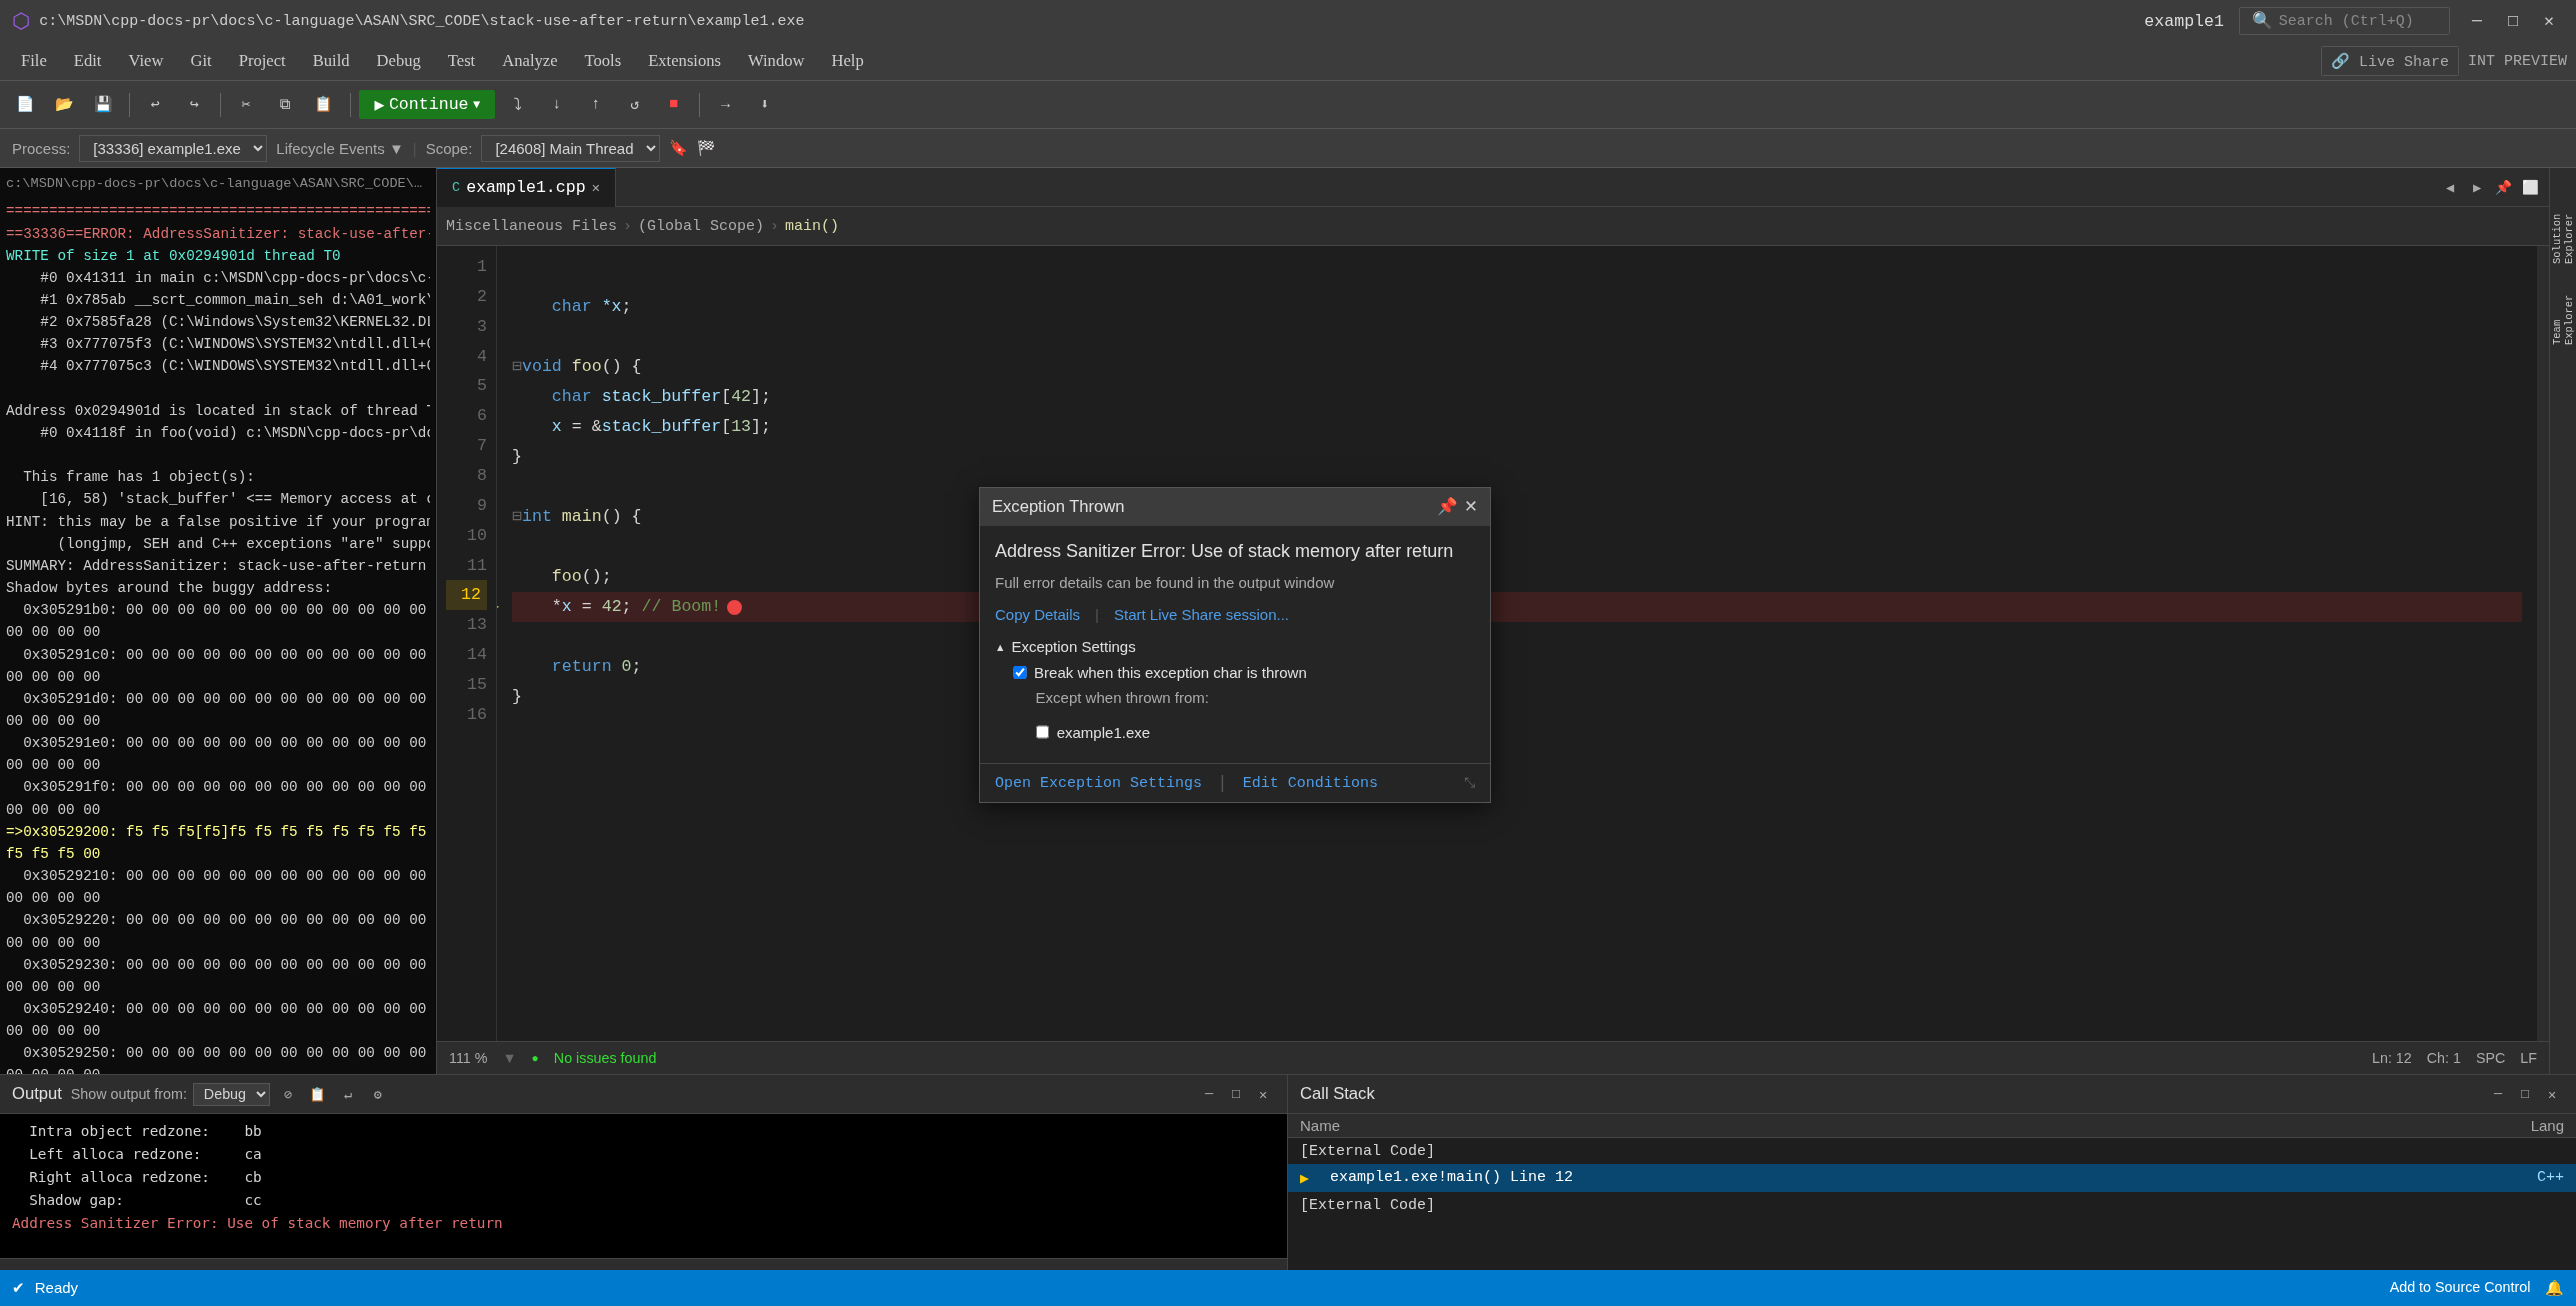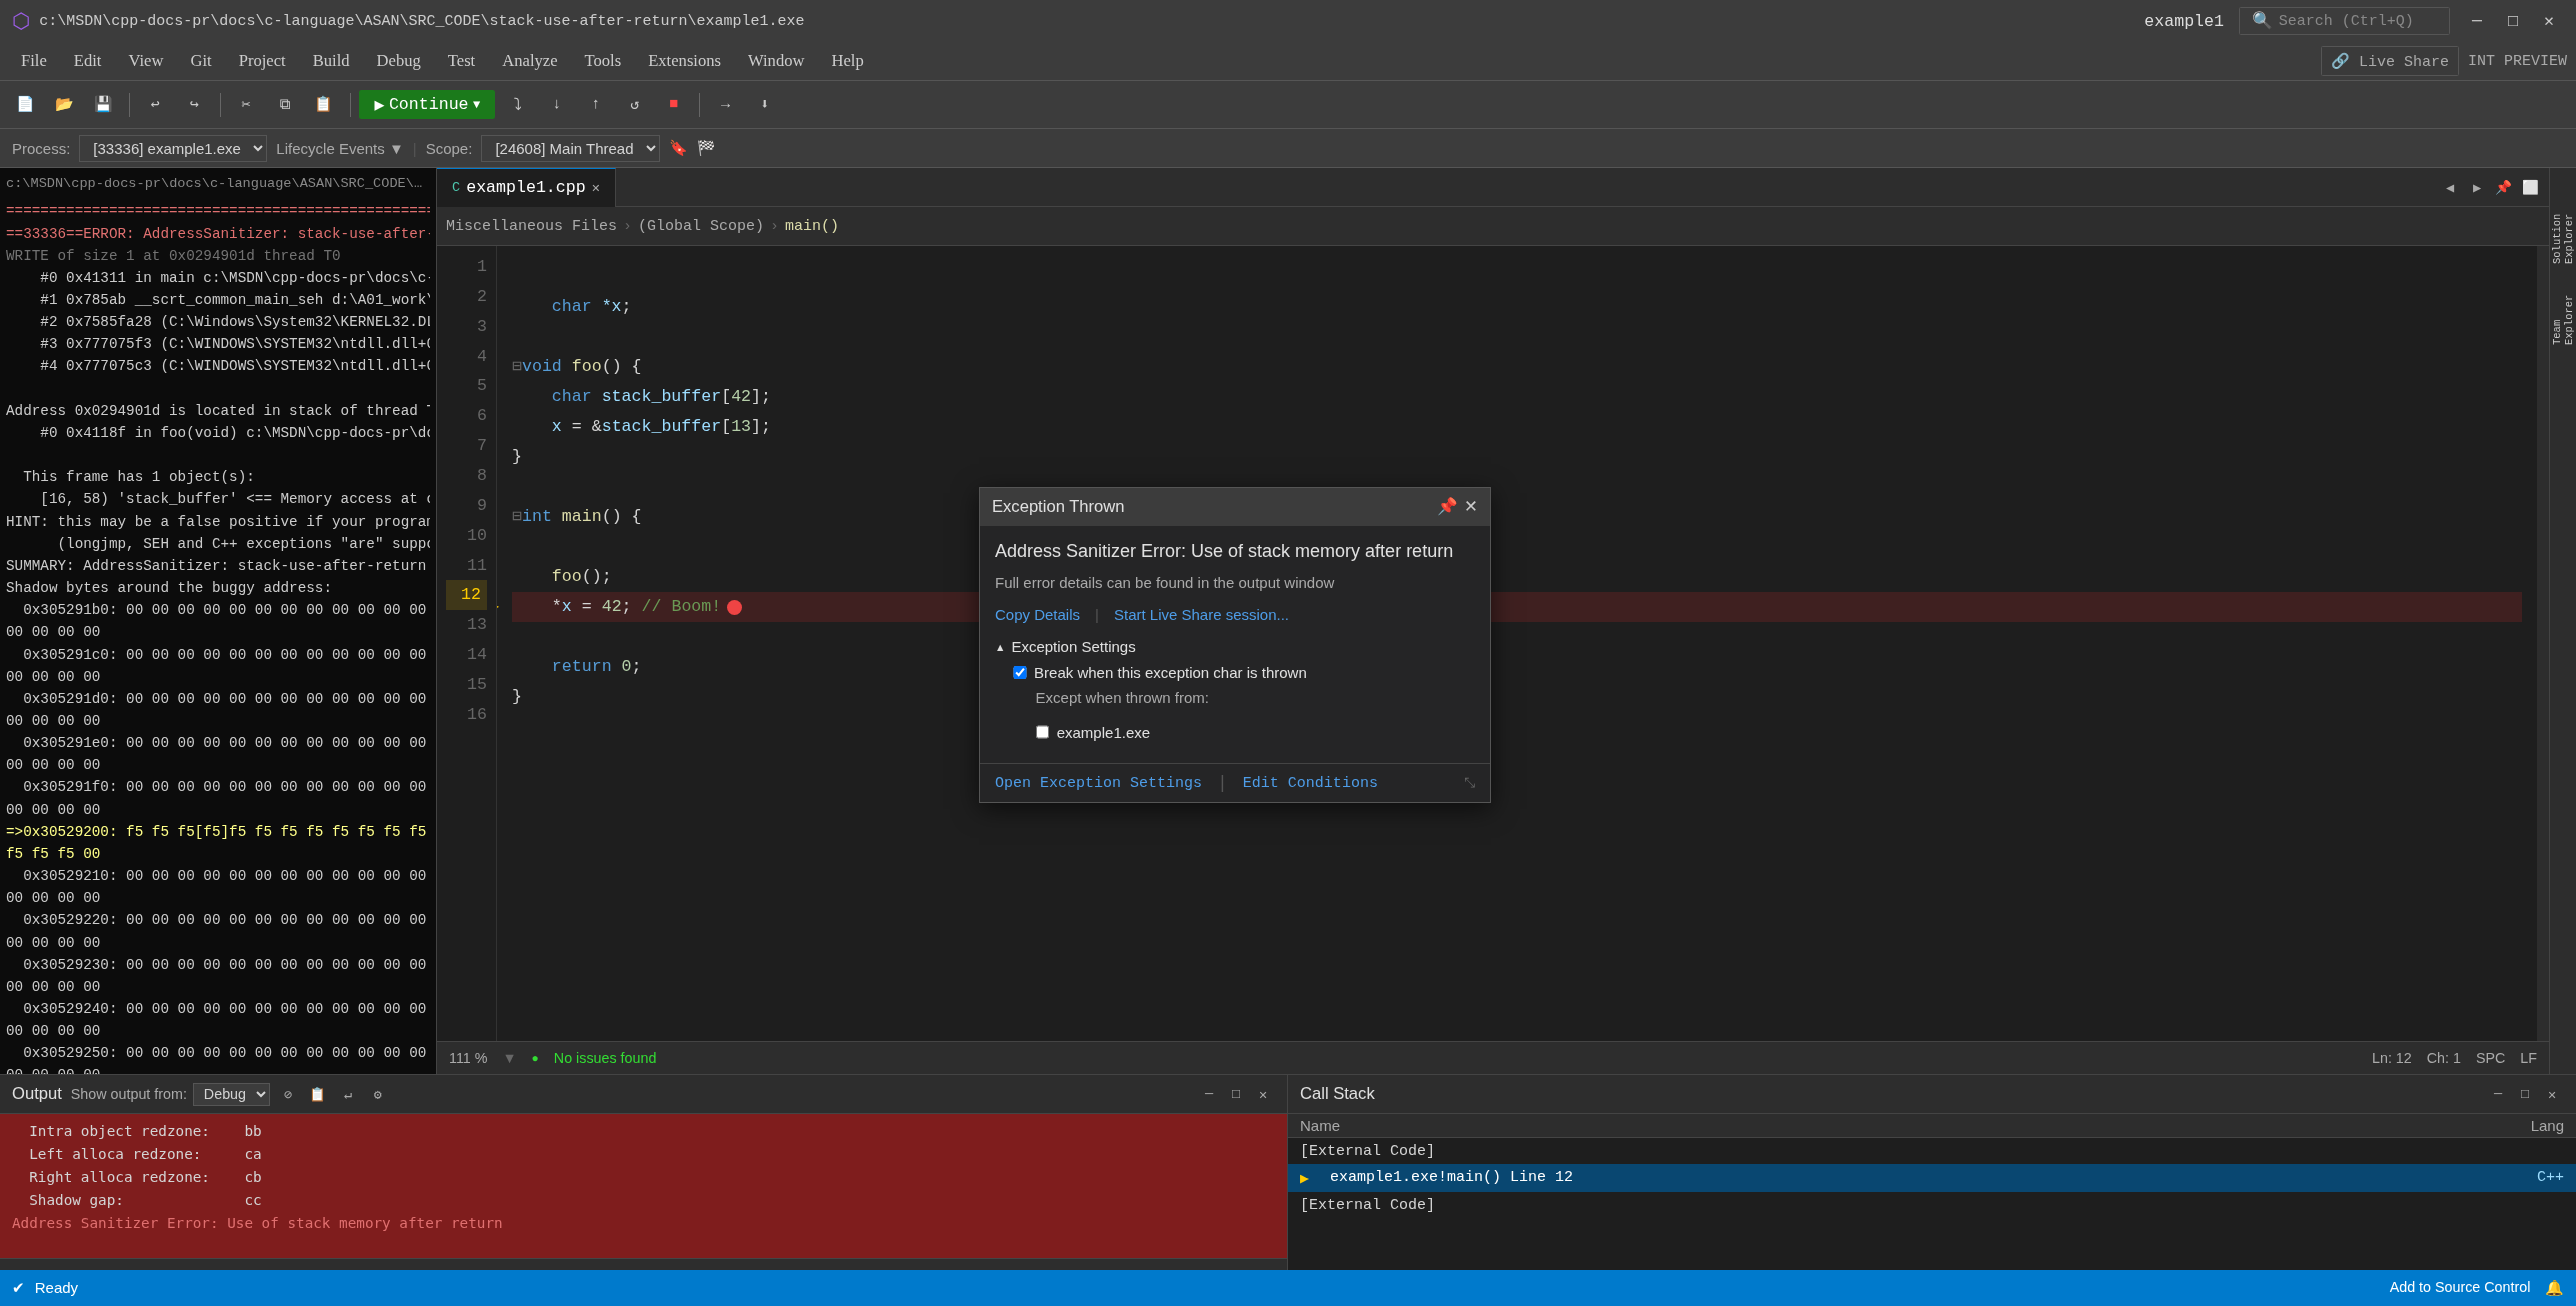--- a/index.html
+++ b/index.html
@@ -296,21 +296,21 @@
     }
 
     
     .bottom-area {
       display: flex;
       height: 196px;
       border-top: 1.5px solid #444;
     }
     .output-panel {
       width: 50%;
-      background: #7f1d1d;
+      background: #000000;
       border-right: 0.8px solid #444;
       display: flex;
       flex-direction: column;
       justify-content: flex-end;
     }
     .panel-header {
       background: #2d2d2d;
       height: 39px;
       display: flex;
       align-items: center;
@@ -553,21 +553,21 @@
     <span style="color:#aaa;">🏁</span>
   </div>
 
   <div class="top-section">
 
     <div class="terminal-panel">
       <div style="font-size:13.6px; color:#888; margin-bottom:6px; overflow:hidden; white-space:nowrap; text-overflow:ellipsis;">c:\MSDN\cpp-docs-pr\docs\c-language\ASAN\SRC_CODE\stack-use-after-return\example1.exe</div>
       <div style="font-size:14.3px; line-height:1.55; overflow:hidden;">
         <div style="color:#e07070;">=================================================================</div>
         <div style="color:#e07070; white-space:nowrap;">==33336==ERROR: AddressSanitizer: stack-use-after-return on address 0x0294901d at pc 0x00041312 b</div>
-        <div style="color:#737373;">WRITE of size 1 at 0x0294901d thread T0</div>
+        <div style="color:#5eead4;">WRITE of size 1 at 0x0294901d thread T0</div>
         <div style="color:#ccc; white-space:nowrap;">&nbsp;&nbsp;&nbsp;&nbsp;#0 0x41311 in main c:\MSDN\cpp-docs-pr\docs\c-language\ASAN\SRC_CODE\stack-use-after-return\ex</div>
         <div style="color:#ccc; white-space:nowrap;">&nbsp;&nbsp;&nbsp;&nbsp;#1 0x785ab __scrt_common_main_seh d:\A01_work\5\s\src\vctools\crt\vcstartup\src\startup\exe</div>
         <div style="color:#ccc; white-space:nowrap;">&nbsp;&nbsp;&nbsp;&nbsp;#2 0x7585fa28 (C:\Windows\System32\KERNEL32.DLL+0x6b81fa28)</div>
         <div style="color:#ccc; white-space:nowrap;">&nbsp;&nbsp;&nbsp;&nbsp;#3 0x777075f3 (C:\WINDOWS\SYSTEM32\ntdll.dll+0x4b2e75f3)</div>
         <div style="color:#ccc; white-space:nowrap;">&nbsp;&nbsp;&nbsp;&nbsp;#4 0x777075c3 (C:\WINDOWS\SYSTEM32\ntdll.dll+0x4b2e75c3)</div>
         <div>&nbsp;</div>
         <div style="white-space:nowrap;">Address 0x0294901d is located in stack of thread T0 at offset 29 in frame</div>
         <div style="white-space:nowrap;">&nbsp;&nbsp;&nbsp;&nbsp;#0 0x4118f in foo(void) c:\MSDN\cpp-docs-pr\docs\c-language\ASAN\SRC_CODE\stack-use-after-retu</div>
         <div>&nbsp;</div>
         <div>&nbsp;&nbsp;This frame has 1 object(s):</div>

